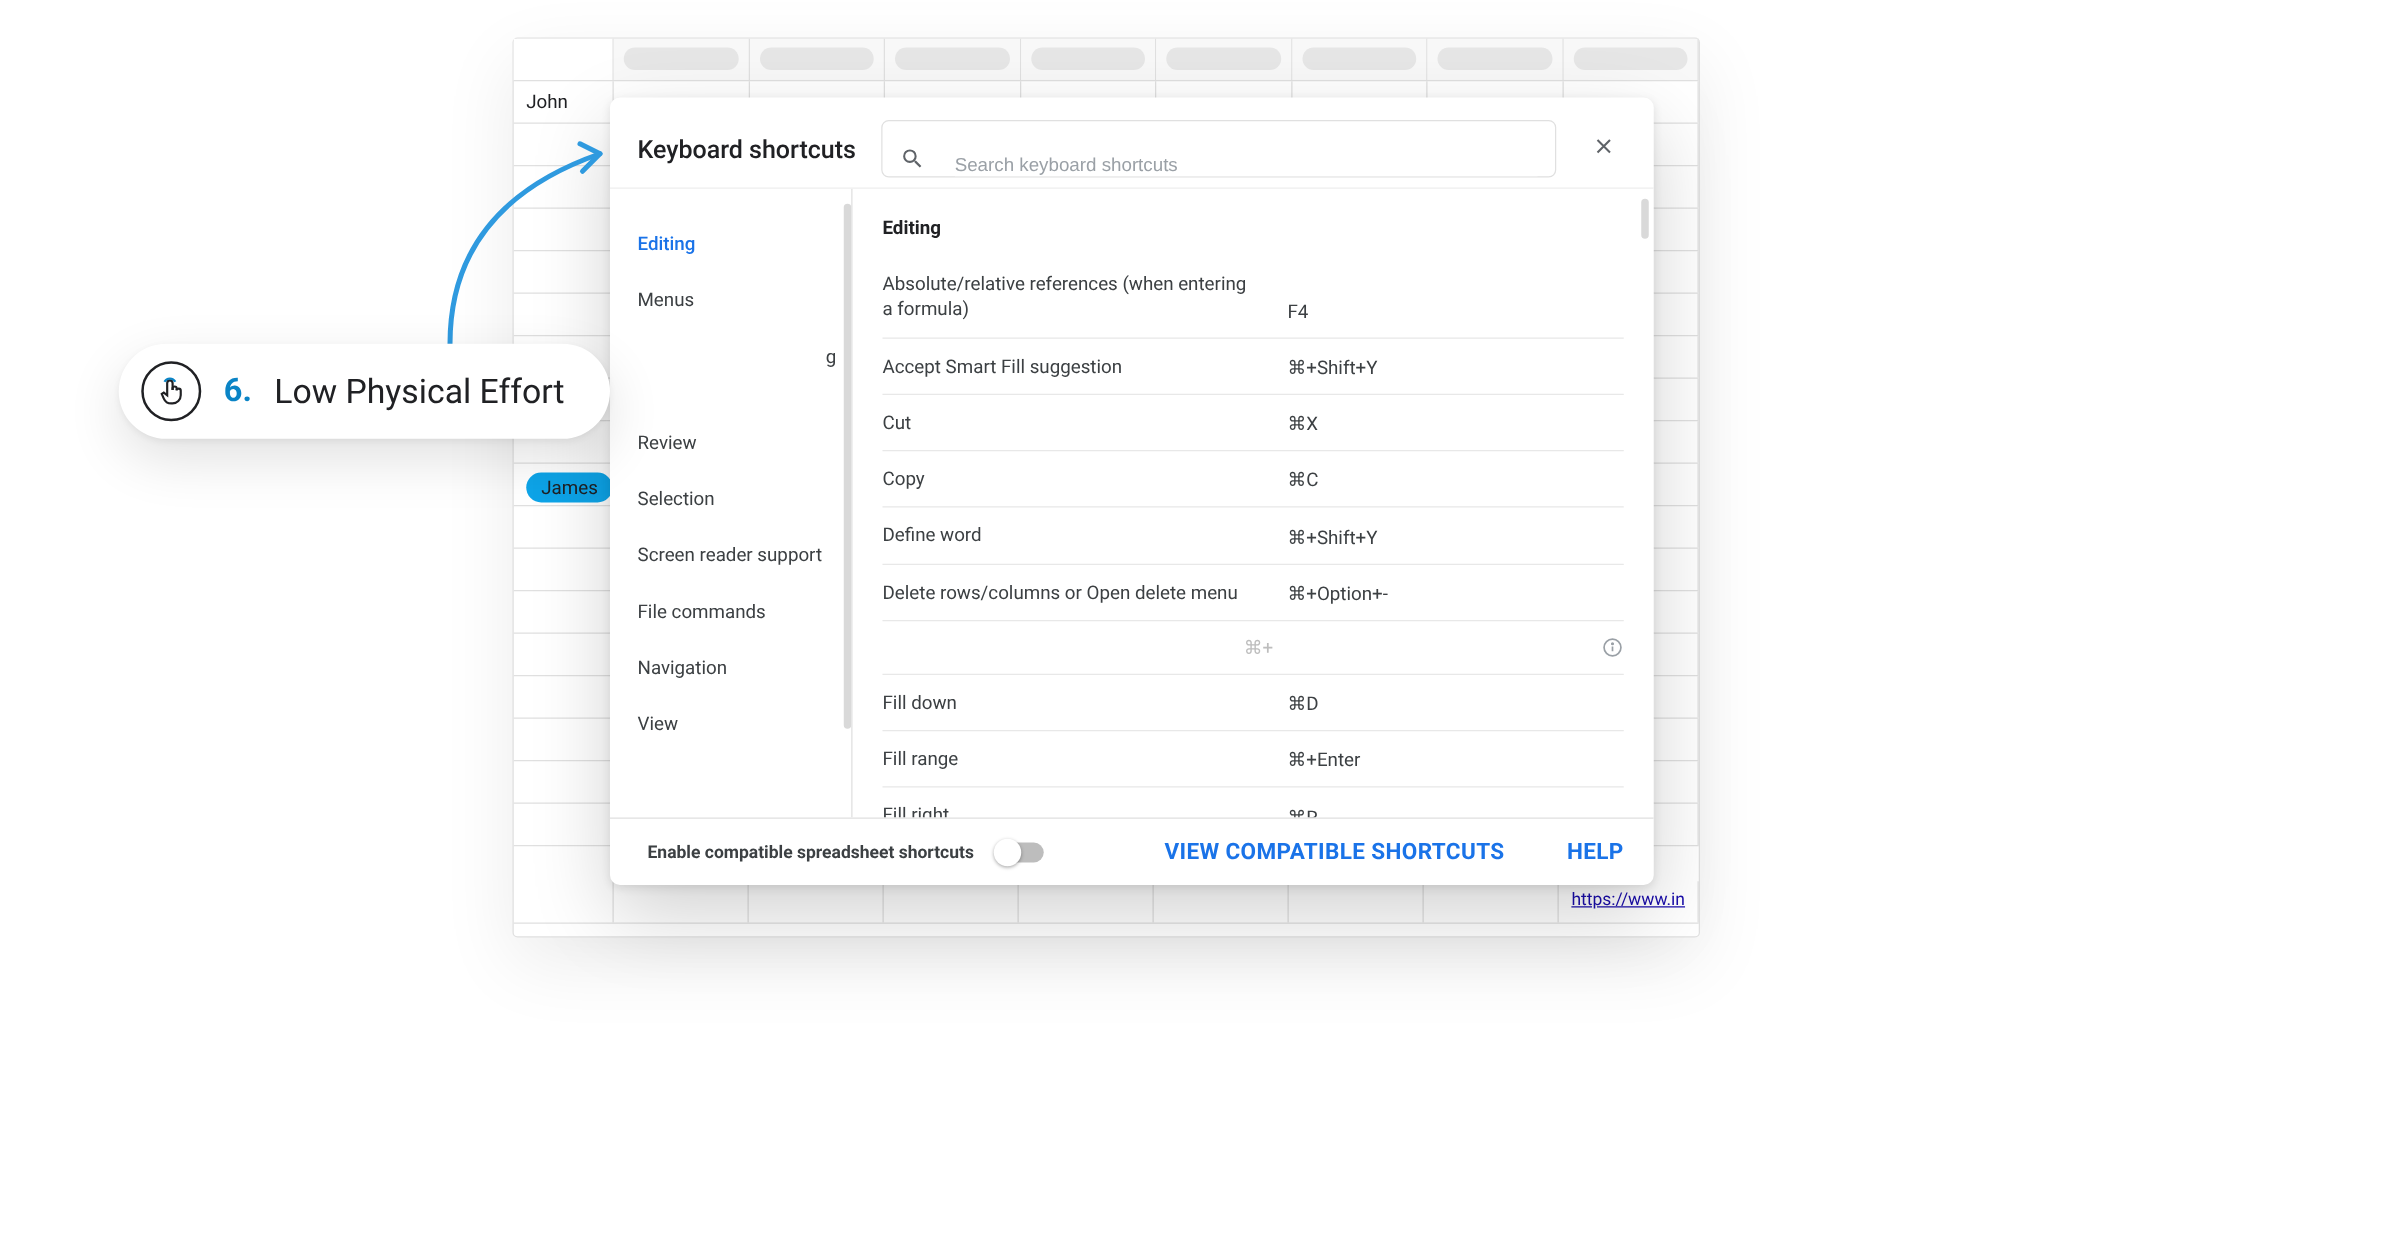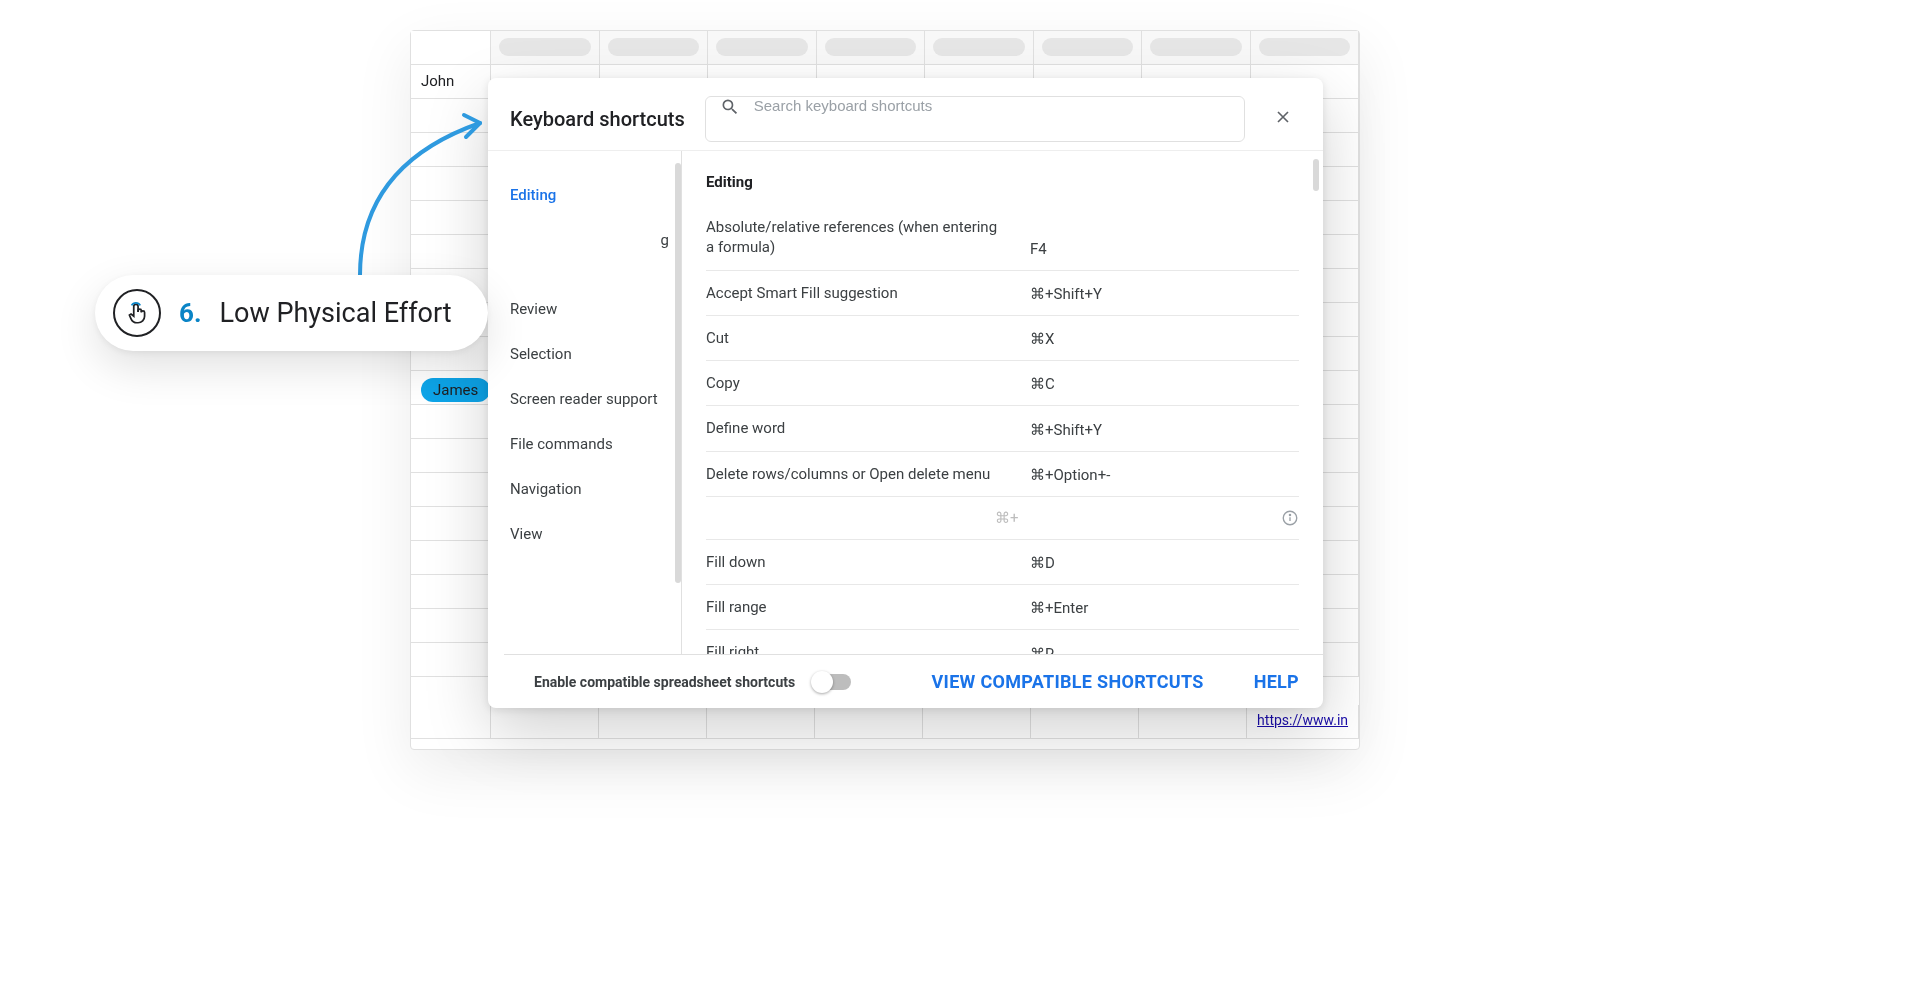--- a/index.html
+++ b/index.html
@@ -74,27 +74,27 @@
       display: flex;
       align-items: center;
       padding: 18px 22px 8px 22px;
       gap: 20px;
       border-bottom: 1px solid #eee;
     }
     .dlg-title { font-size: 20px; font-weight: 500; color: #202124; white-space: nowrap; }
     .dlg-search {
       flex: 1;
       display: flex;
-      align-items: flex-start;
+      align-items: flex-end;
       background: #fff;
       border: 1px solid #e0e0e0;
       border-radius: 6px;
       padding: 0 14px;
       height: 46px;
-      gap: 14px;
+      gap: 24px;
     }
     .dlg-search svg { width: 20px; height: 20px; fill: #5f6368; }
     .dlg-search input {
       border: none; outline: none; flex: 1; font-size: 15px; color: #202124;
     }
     .dlg-search input::placeholder { color: #9aa0a6; }
     .dlg-close {
       width: 36px; height: 36px; display:flex; align-items:center; justify-content:center;
       cursor: pointer; color: #5f6368; border-radius: 50%;
     }
@@ -145,21 +145,20 @@
     .info-icon-wrap { margin-left:auto; color:#9aa0a6; width: 20px; display:flex; justify-content:flex-end; }
     .info-icon-wrap svg { width: 18px; height: 18px; }
 
     .dlg-footer {
       height: 54px;
       border-top: 1px solid #e0e0e0;
       display: flex;
       align-items: center;
       padding: 0 24px 0 30px;
       gap: 18px;
-      margin-left: 16px;
     }
     .footer-label { font-size: 14px; font-weight: 700; color: #3c4043; }
     .toggle {
       width: 38px; height: 16px; background: #bdbdbd; border-radius: 10px; position: relative;
     }
     .toggle::after {
       content:''; position:absolute; left:-2px; top:-3px; width:22px; height:22px; background:#fff; border-radius:50%;
       box-shadow: 0 1px 3px rgba(0,0,0,0.35);
     }
     .footer-spacer { flex:1; }
@@ -467,20 +466,21 @@
         <svg viewBox="0 0 24 24" fill="none" stroke="currentColor" stroke-width="2">
             <path d="M18 6L6 18M6 6l12 12"></path>
           </svg>
       </span>
     </div>
   </div>
 
   <div class="dlg-body">
     <div class="dlg-sidebar">
       <div class="nav-item active">Editing</div>
+      <div class="nav-item">Menus</div>
       <div class="nav-item" style="text-align:right; padding-right:12px;">g</div>
       <div class="nav-item" style="height:20px;"></div>
       <div class="nav-item">Review</div>
       <div class="nav-item">Selection</div>
       <div class="nav-item">Screen reader support</div>
       <div class="nav-item">File commands</div>
       <div class="nav-item">Navigation</div>
       <div class="nav-item">View</div>
       <div class="sidebar-scrollbar-thumb"></div>
     </div>

